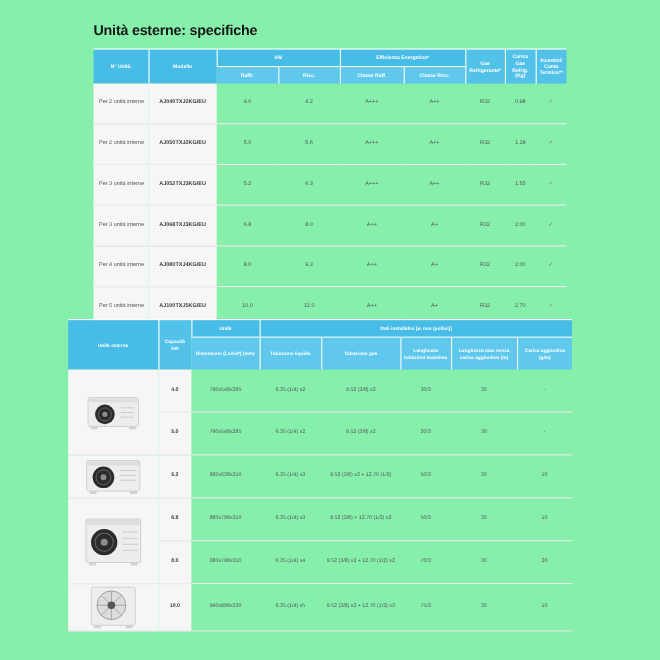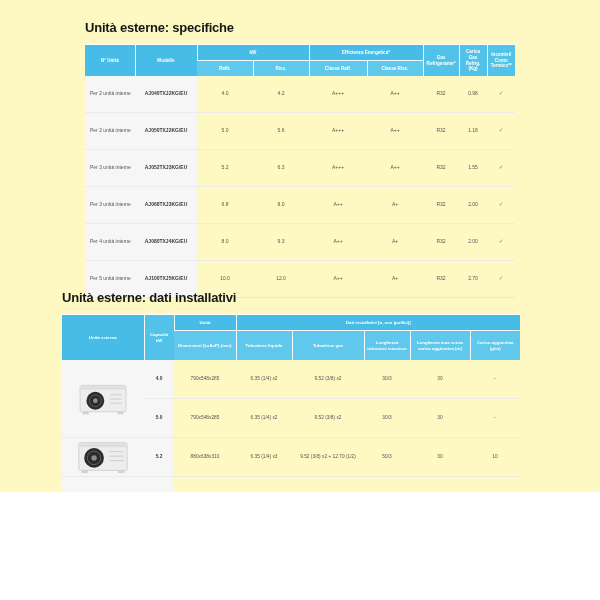--- a/index.html
+++ b/index.html
@@ -1,16 +1,16 @@
 <!DOCTYPE html>
 <html><head>
 <meta charset="utf-8">
 <style>
   html,body{margin:0;padding:0;background:#fff;}
-  .page{position:relative;width:600px;height:492px;background:#fef9c3;overflow:hidden;
+  .page{position:relative;width:600px;height:600px;background:#86efac;overflow:hidden;
         font-family:"Liberation Sans", sans-serif;color:#555;}
   .sec{position:absolute;}
   .sec1{left:85px;top:20px;width:430px;}
   .sec2{left:62px;top:290px;width:458px;}
   h2.sec-title{margin:0 0 9px 0;font-size:13px;font-weight:700;color:#161616;letter-spacing:-0.2px;}
   table{border-collapse:collapse;table-layout:fixed;width:100%;border-bottom:1px solid #e7e7e7;}
   th{font-weight:700;color:#ffffff;text-align:center;vertical-align:middle;padding:1px 2px;
      border-left:1px solid rgba(255,255,255,.95);border-top:1px solid rgba(255,255,255,.95);}
   thead tr th:first-child{border-left:none;}
   .t1 th{font-size:4.6px;line-height:1.3;}
@@ -144,21 +144,20 @@
           <td>A+</td>
           <td>R32</td>
           <td>2.70</td>
           <td class="check">✓</td>
         </tr>
       </tbody>
     </table>
   </div>
 
   <div class="sec sec2">
-    <h2 class="sec-title">Unità esterne: dati installativi</h2>
     <table class="t2">
       <colgroup>
         <col style="width:82px">
           <col style="width:30px">
           <col style="width:62px">
           <col style="width:56px">
         <col style="width:72px">
           <col style="width:46px">
           <col style="width:60px">
           <col style="width:50px">

